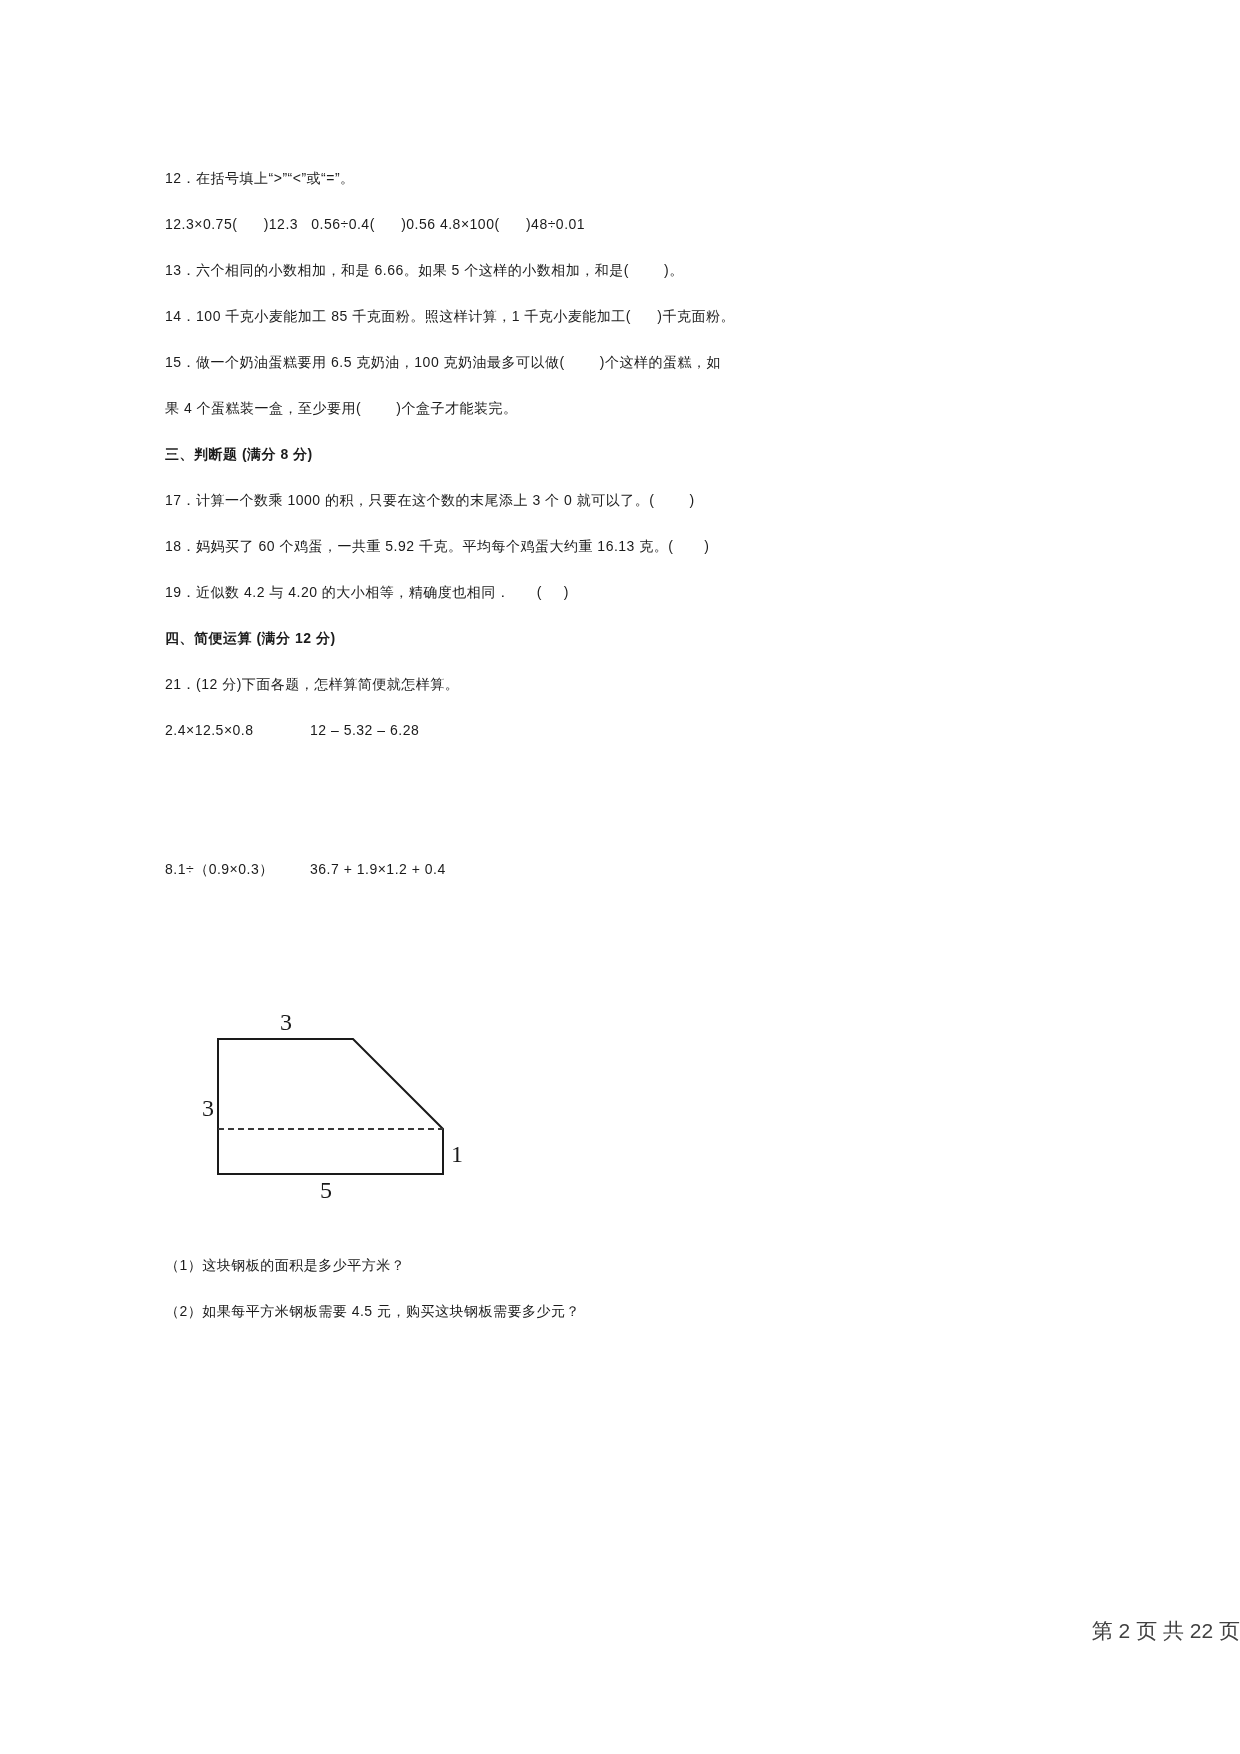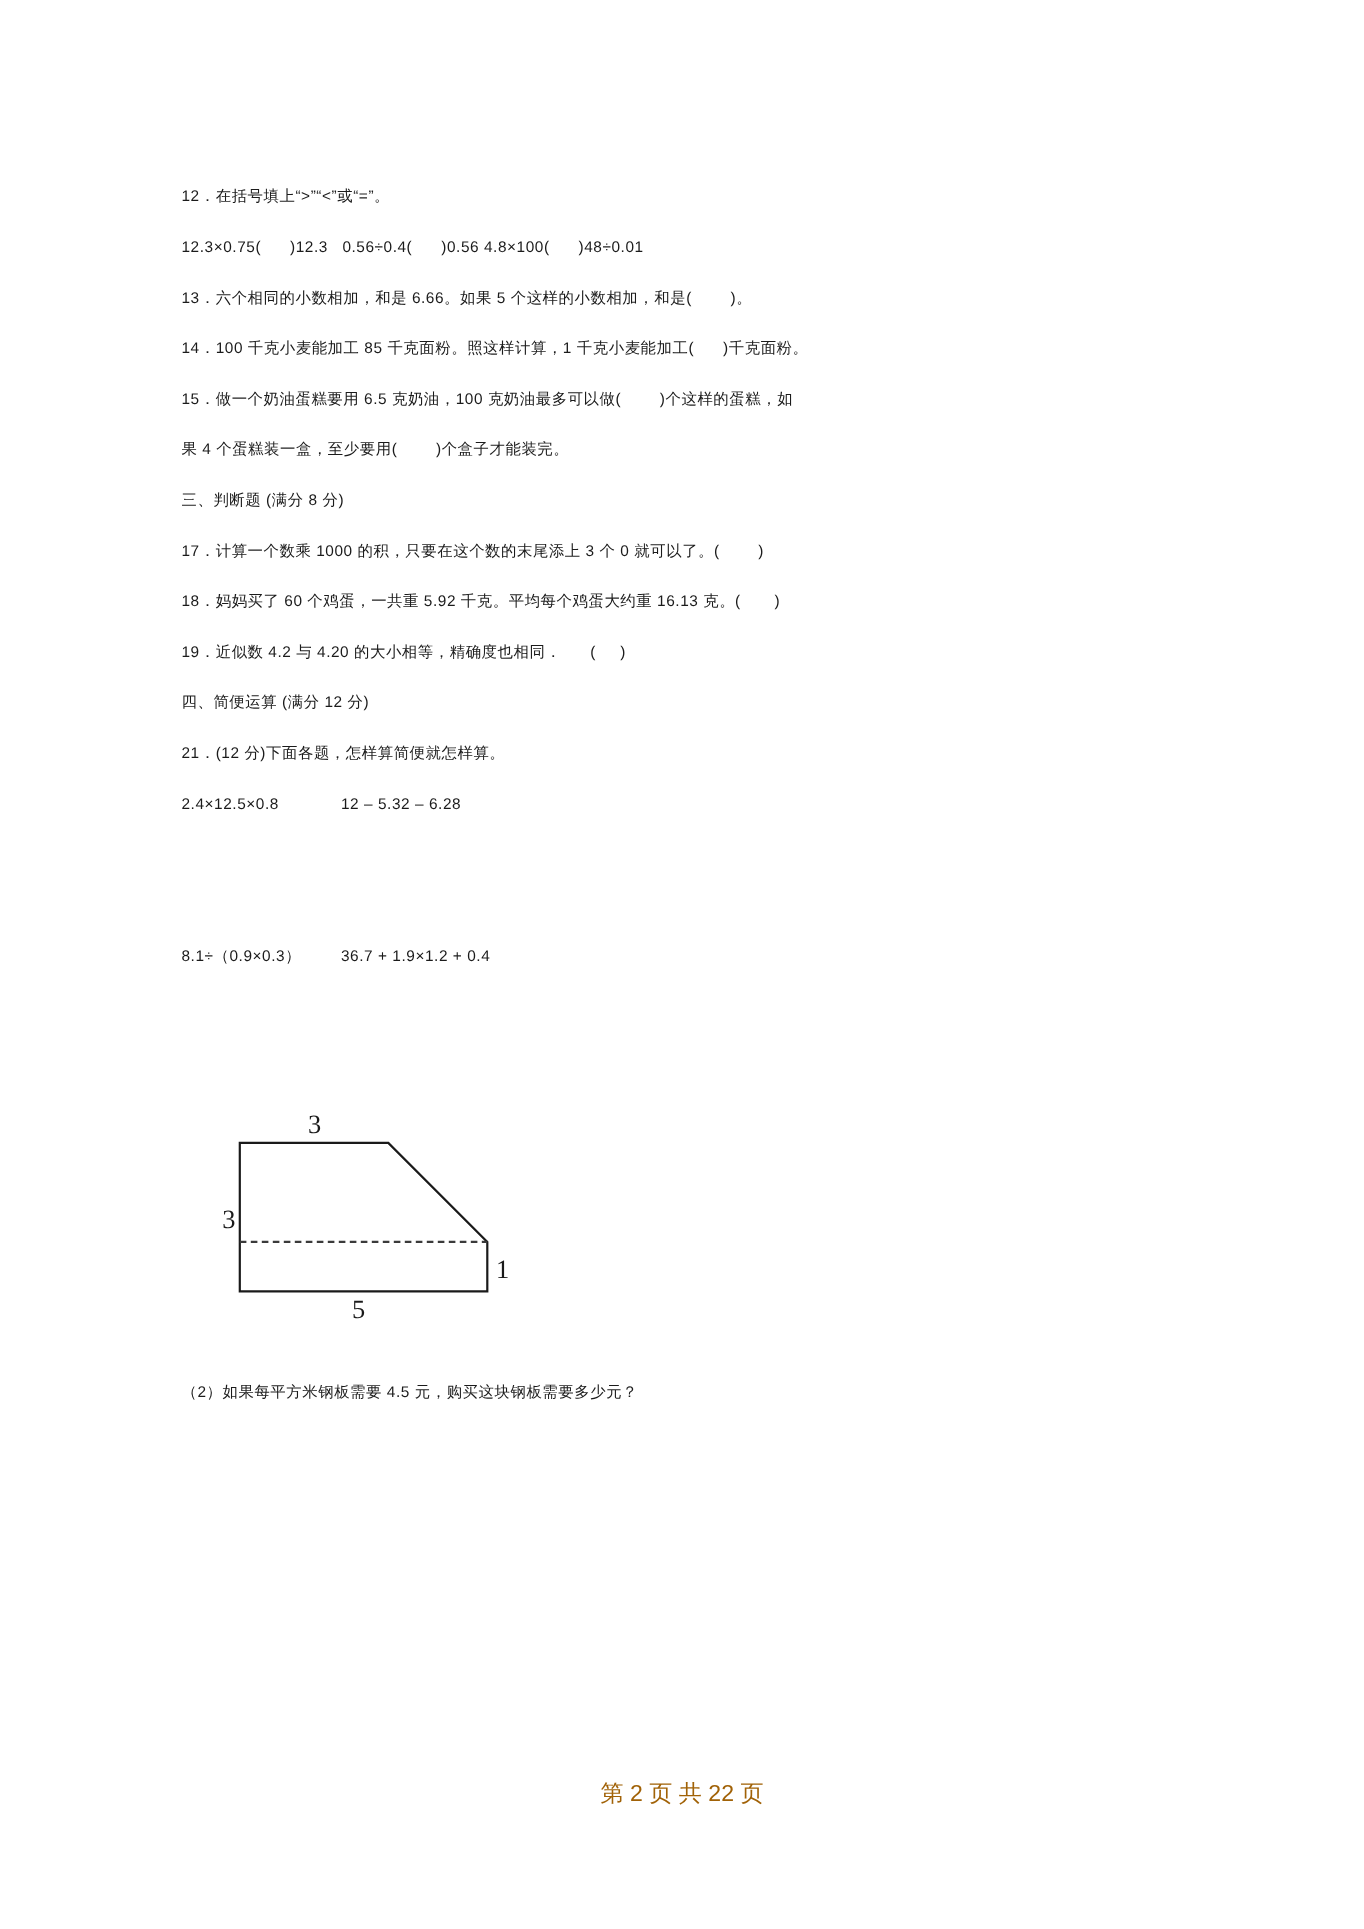--- a/index.html
+++ b/index.html
@@ -16,36 +16,36 @@
     left: 165px; top: 155px;
     width: 920px;
   }
   .line {
     font-size: 14px;
     line-height: 46px;
     height: 46px;
     white-space: pre;
     letter-spacing: 0.5px;
   }
-  .line.header { font-weight: normal; }
+  .line.header { font-weight: bold; }
   .math-col1 { display: inline-block; min-width: 145px; }
   .spacer { width: 100%; }
   .diagram-wrap { margin: 20px 0 0 33px; height: 200px; }
   .diagram-wrap svg text {
     font-family: "Liberation Serif", serif;
     font-size: 24px;
     fill: #1a1a1a;
   }
   .footer {
     position: absolute;
     top: 1608px; left: 0; width: 100%;
-    text-align: center;
+    text-align: right;
     font-size: 21px;
     line-height: 46px;
-    color: #a16207;
+    color: #404040;
   }
 </style>
 </head>
 <body>
 
 <div class="page">
   <div class="content" id="content">
       <div class="line">12．在括号填上“&gt;”“&lt;”或“=”。</div>
       <div class="line">12.3×0.75(      )12.3   0.56÷0.4(      )0.56 4.8×100(      )48÷0.01</div>
       <div class="line">13．六个相同的小数相加，和是 6.66。如果 5 个这样的小数相加，和是(        )。</div>
@@ -66,16 +66,17 @@
     <svg width="290" height="200" viewBox="0 0 290 200">
       <path d="M 20 35 L 155 35 L 245 125 L 245 170 L 20 170 Z" fill="none" stroke="#1a1a1a" stroke-width="2"></path>
       <line x1="20" y1="125" x2="245" y2="125" stroke="#3a3a3a" stroke-width="2" stroke-dasharray="6 4"></line>
       <text x="88" y="26" text-anchor="middle">3</text>
       <text x="4" y="112">3</text>
       <text x="253" y="158">1</text>
       <text x="122" y="194">5</text>
     </svg>
   </div>
 <div class="spacer" style="height: 38px;"></div>
+      <div class="line">（1）这块钢板的面积是多少平方米？</div>
       <div class="line">（2）如果每平方米钢板需要 4.5 元，购买这块钢板需要多少元？</div>
     </div>
   <div class="footer">第 2 页 共 22 页</div>
 </div>
 
 </body></html>

